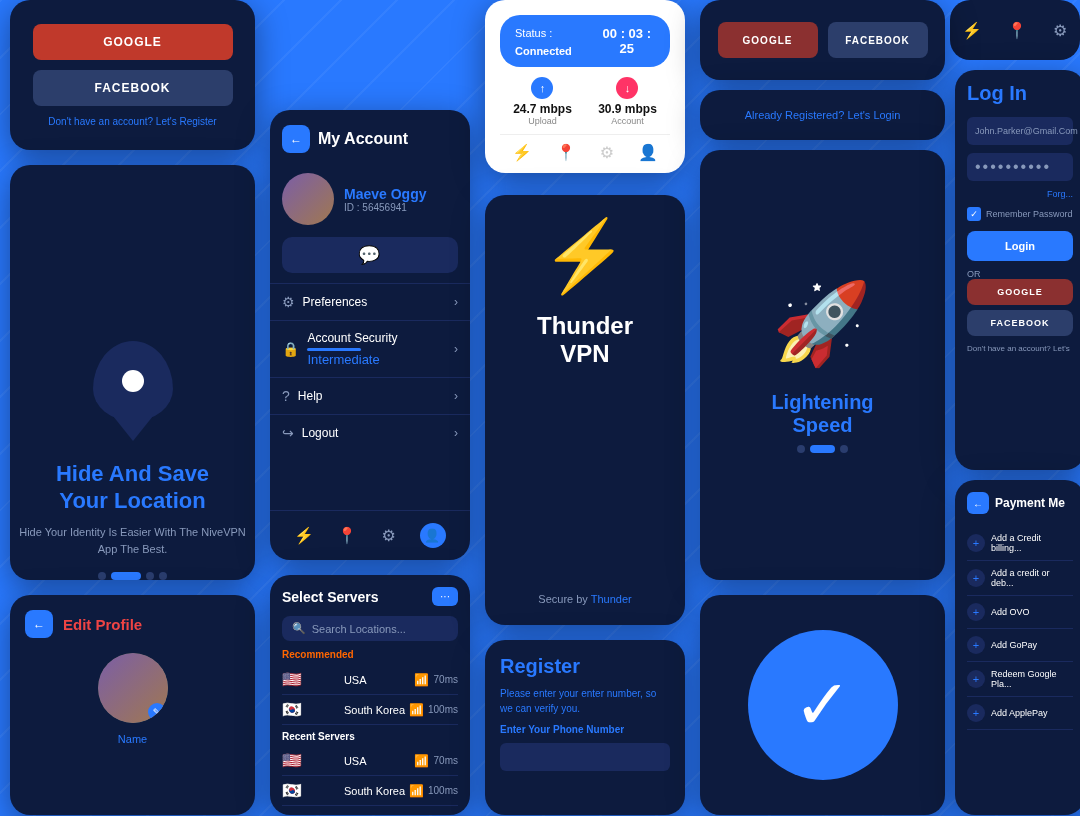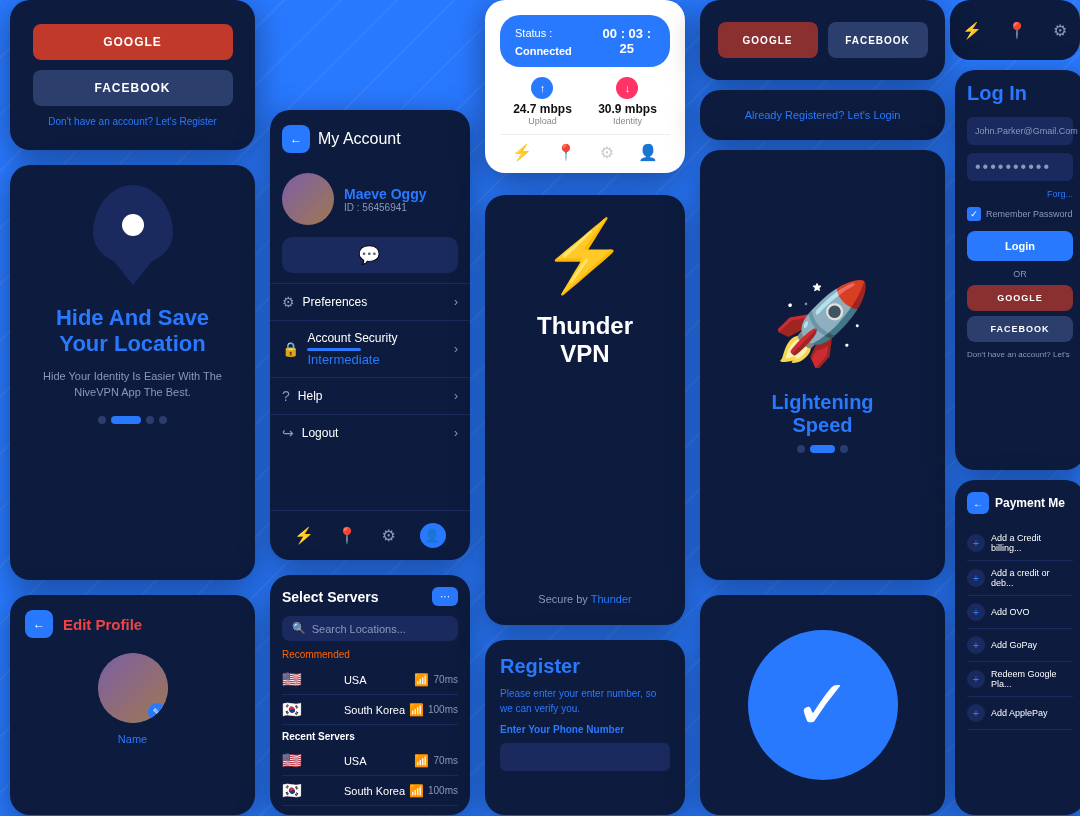--- a/index.html
+++ b/index.html
@@ -80,23 +80,22 @@
 
     
     .card-hide-location {
       left: 10px; top: 165px;
       width: 245px; height: 415px;
     }
     .hide-location-inner {
       display: flex;
       flex-direction: column;
       align-items: center;
-      justify-content: flex-start;
+      justify-content: flex-end;
       height: 100%;
-      padding: 20px;
       gap: 10px;
     }
     .map-pin {
       width: 80px;
       height: 100px;
       position: relative;
       margin-bottom: 10px;
     }
     .map-pin-body {
       width: 80px;
@@ -201,21 +200,21 @@
       display: flex; align-items: center; gap: 8px;
       padding: 15px 12px 12px;
     }
     .ma-back-btn {
       width: 28px; height: 28px;
       background: #2979ff;
       border-radius: 8px;
       display: flex; align-items: center; justify-content: center;
       color: white; font-size: 12px; cursor: pointer;
     }
-    .ma-title { color: white; font-weight: 400; font-size: 16px; }
+    .ma-title { color: white; font-weight: 700; font-size: 16px; }
     .ma-user-area {
       display: flex; align-items: center; gap: 10px;
       padding: 8px 12px 12px;
     }
     .ma-avatar {
       width: 52px; height: 52px; border-radius: 50%;
       background: linear-gradient(135deg, #7b5ea7, #a07850);
       flex-shrink: 0;
     }
     .ma-name { color: #2979ff; font-weight: 700; font-size: 14px; }
@@ -269,21 +268,21 @@
     }
     .ss-search {
       background: #1a2a5e;
       border-radius: 8px;
       display: flex; align-items: center; gap: 6px;
       padding: 6px 10px;
       margin-bottom: 8px;
     }
     .ss-search-icon { color: #8899bb; font-size: 11px; }
     .ss-search-text { color: #8899bb; font-size: 11px; }
-    .ss-section-label { color: #ff6600; font-size: 10px; font-weight: 400; margin-bottom: 5px; }
+    .ss-section-label { color: #ff6600; font-size: 10px; font-weight: 700; margin-bottom: 5px; }
     .ss-item {
       display: flex; align-items: center; justify-content: space-between;
       padding: 5px 0; border-bottom: 1px solid #1a2a5e;
     }
     .ss-item-left { display: flex; align-items: center; gap: 6px; }
     .ss-flag { font-size: 16px; }
     .ss-country { color: white; font-size: 11px; margin-left: 36px; }
     .ss-item-right { display: flex; align-items: center; gap: 4px; }
     .ss-bars { color: #2979ff; font-size: 12px; }
     .ss-ping { color: #8899bb; font-size: 10px; }
@@ -457,21 +456,21 @@
       display: flex; align-items: center; justify-content: center;
       color: white; font-size: 9px;
     }
     .lr-remember-text { color: #8899bb; font-size: 9px; }
     .lr-login-btn {
       background: #2979ff;
       color: white; border: none; border-radius: 8px;
       width: 100%; height: 30px; font-size: 11px; font-weight: 700;
       cursor: pointer; margin-bottom: 8px;
     }
-    .lr-or { color: #8899bb; font-size: 9px; text-align: center; margin-bottom: 6px; }
+    .lr-or { color: #8899bb; font-size: 9px; text-align: left; }
     .lr-google-btn {
       background: #8b3030;
       color: white; border: none; border-radius: 8px;
       width: 100%; height: 26px; font-size: 9px; font-weight: 700;
       letter-spacing: 1px; cursor: pointer; margin-bottom: 5px;
     }
     .lr-facebook-btn {
       background: #2c3e6b;
       color: white; border: none; border-radius: 8px;
       width: 100%; height: 26px; font-size: 9px; font-weight: 700;
@@ -694,21 +693,21 @@
     </div>
     <div class="vs-speeds">
       <div class="vs-speed-item">
         <div class="vs-speed-icon up">↑</div>
         <div class="vs-speed-val">24.7 mbps</div>
         <div class="vs-speed-label">Upload</div>
       </div>
       <div class="vs-speed-item">
         <div class="vs-speed-icon down">↓</div>
         <div class="vs-speed-val">30.9 mbps</div>
-        <div class="vs-speed-label">Identity</div>
+        <div class="vs-speed-label">Account</div>
       </div>
     </div>
     <div class="vs-bottomnav">
       <span class="vs-nav-icon active">⚡</span>
       <span class="vs-nav-icon">📍</span>
       <span class="vs-nav-icon">⚙</span>
       <span class="vs-nav-icon">👤</span>
     </div>
   </div>
 </div>

